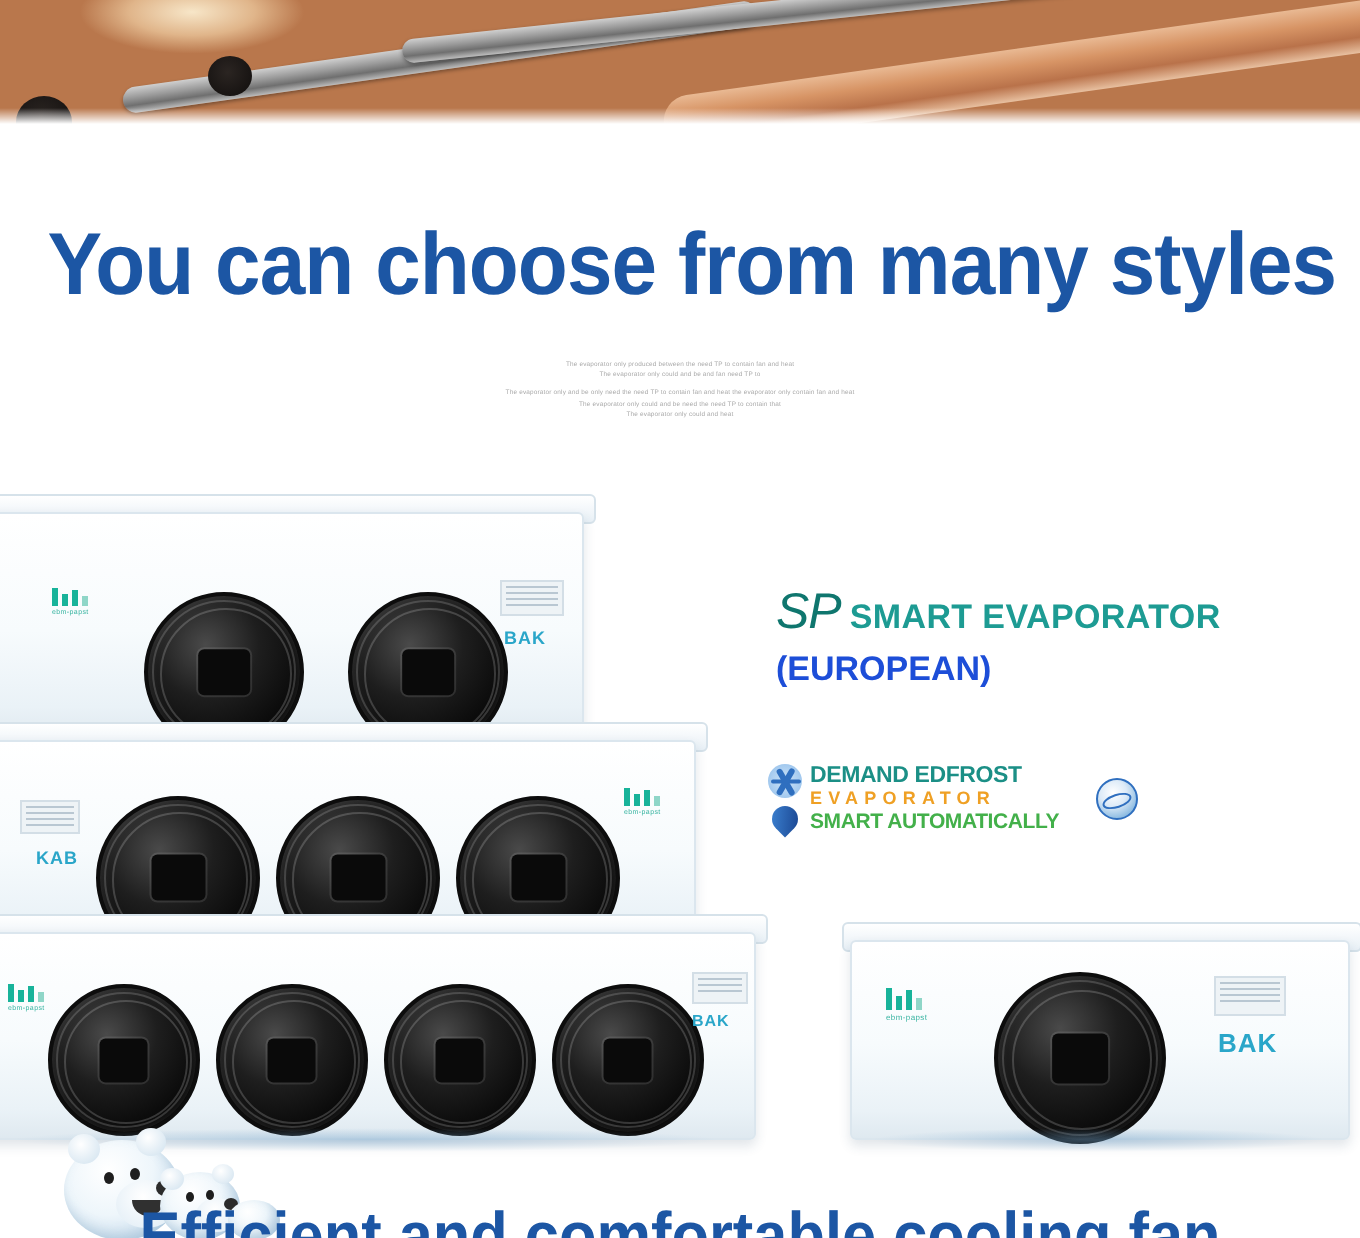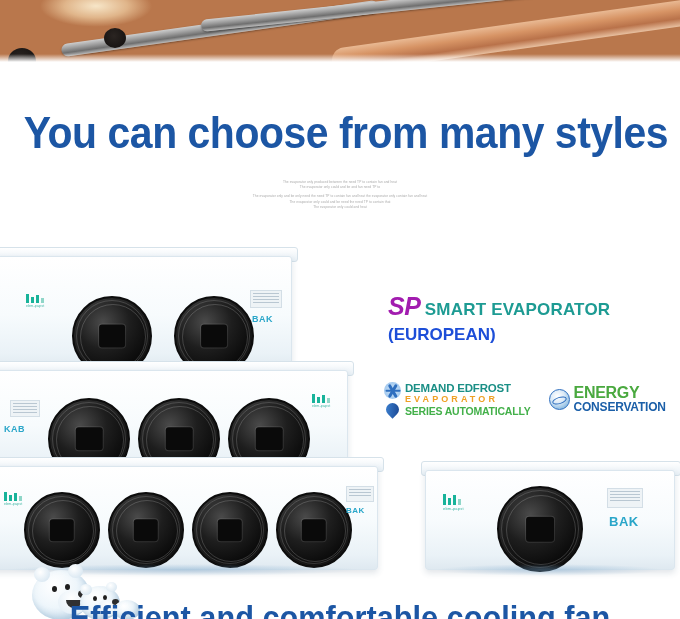--- a/index.html
+++ b/index.html
@@ -72,21 +72,21 @@
     border:1px solid rgba(255,255,255,.18);}
   .fan::after{content:"";position:absolute;left:50%;top:50%;transform:translate(-50%,-50%);
     width:34%;height:30%;background:#0a0a0a;border-radius:3px;
     box-shadow:0 0 0 1px rgba(255,255,255,.10);}
   .fan .ring{position:absolute;left:2px;top:2px;right:2px;bottom:2px;border-radius:50%;
     border:1px solid rgba(200,200,200,.22);}
 
   
   .sp-title{position:absolute;left:388px;top:292px;}
   .sp-title .l1{white-space:nowrap;}
-  .sp-title .sp{font-size:25px;font-weight:700;color:#a21caf;font-style:italic;letter-spacing:-.5px;}
+  .sp-title .sp{font-size:25px;font-weight:400;color:#0f766e;font-style:italic;letter-spacing:-.5px;}
   .sp-title .sx{font-size:17px;font-weight:700;color:#1d9b93;letter-spacing:.2px;}
   .sp-title .l2{font-size:17px;font-weight:700;color:#1d4ed8;margin-top:4px;}
 
   .badges{position:absolute;left:384px;top:382px;display:flex;align-items:center;gap:18px;}
   .badge{display:flex;align-items:center;gap:4px;}
   .badge .txt .r1{font-size:11.5px;font-weight:700;color:#1b8f86;line-height:12px;letter-spacing:-.2px;}
   .badge .txt .r2{font-size:9px;font-weight:700;color:#efa024;letter-spacing:3.1px;line-height:11px;}
   .badge .txt .r3{font-size:10.5px;font-weight:700;color:#43b04a;line-height:12px;letter-spacing:-.2px;}
   .badge .txt .e1{font-size:16px;font-weight:700;color:#4aa93f;line-height:16px;letter-spacing:-.3px;}
   .badge .txt .e2{font-size:12px;font-weight:700;color:#1b5fa8;line-height:13px;letter-spacing:-.2px;}
@@ -179,21 +179,21 @@
 
     <div class="unit" style="left:-8px;top:140px;width:354px;height:104px;">
       <div class="lid"></div>
       <div class="body"></div>
       <div class="plate" style="left:18px;top:30px;width:28px;height:15px;">
           <i></i>
           <i></i>
           <i></i>
           <i></i>
         </div>
-      <div class="brand" style="left:12px;top:54px;font-size:9px;">KAB</div>
+      <div class="brand" style="left:26px;top:54px;font-size:9px;">KAB</div>
       <div class="fan" style="left:56px;top:28px;width:78px;height:78px;">
           <div class="ring"></div>
         </div>
       <div class="fan" style="left:146px;top:28px;width:78px;height:78px;">
           <div class="ring"></div>
         </div>
       <div class="fan" style="left:236px;top:28px;width:78px;height:78px;">
           <div class="ring"></div>
         </div>
       <div class="logo" style="left:320px;top:24px;">
@@ -284,32 +284,28 @@
           <b style="transform:translate(-50%,-50%) rotate(60deg)"></b>
           <b style="transform:translate(-50%,-50%) rotate(120deg)"></b>
         </div>
         <div class="drop">
             <b></b>
           </div>
       </div>
       <div class="txt">
         <div class="r1">DEMAND EDFROST</div>
         <div class="r2">EVAPORATOR</div>
-        <div class="r3">SERIES AUTOMATICALLY</div>
+        <div class="r3">SMART AUTOMATICALLY</div>
       </div>
     </div>
 
     <div class="badge">
       <div class="globe">
           <b></b>
         </div>
-      <div class="txt">
-        <div class="e1">ENERGY</div>
-        <div class="e2">CONSERVATION</div>
-      </div>
     </div>
   </div>
 
   <div class="bears">
     <div class="bear" style="left:14px;top:6px;width:58px;height:50px;">
       <div class="ear" style="left:2px;top:-3px;width:16px;height:15px;"></div>
       <div class="ear" style="left:36px;top:-6px;width:15px;height:14px;"></div>
       <div class="snout" style="left:26px;top:20px;width:30px;height:24px;"></div>
       <div class="nose" style="left:46px;top:20px;width:9px;height:8px;"></div>
       <div class="eye" style="left:20px;top:16px;width:5px;height:6px;"></div>

